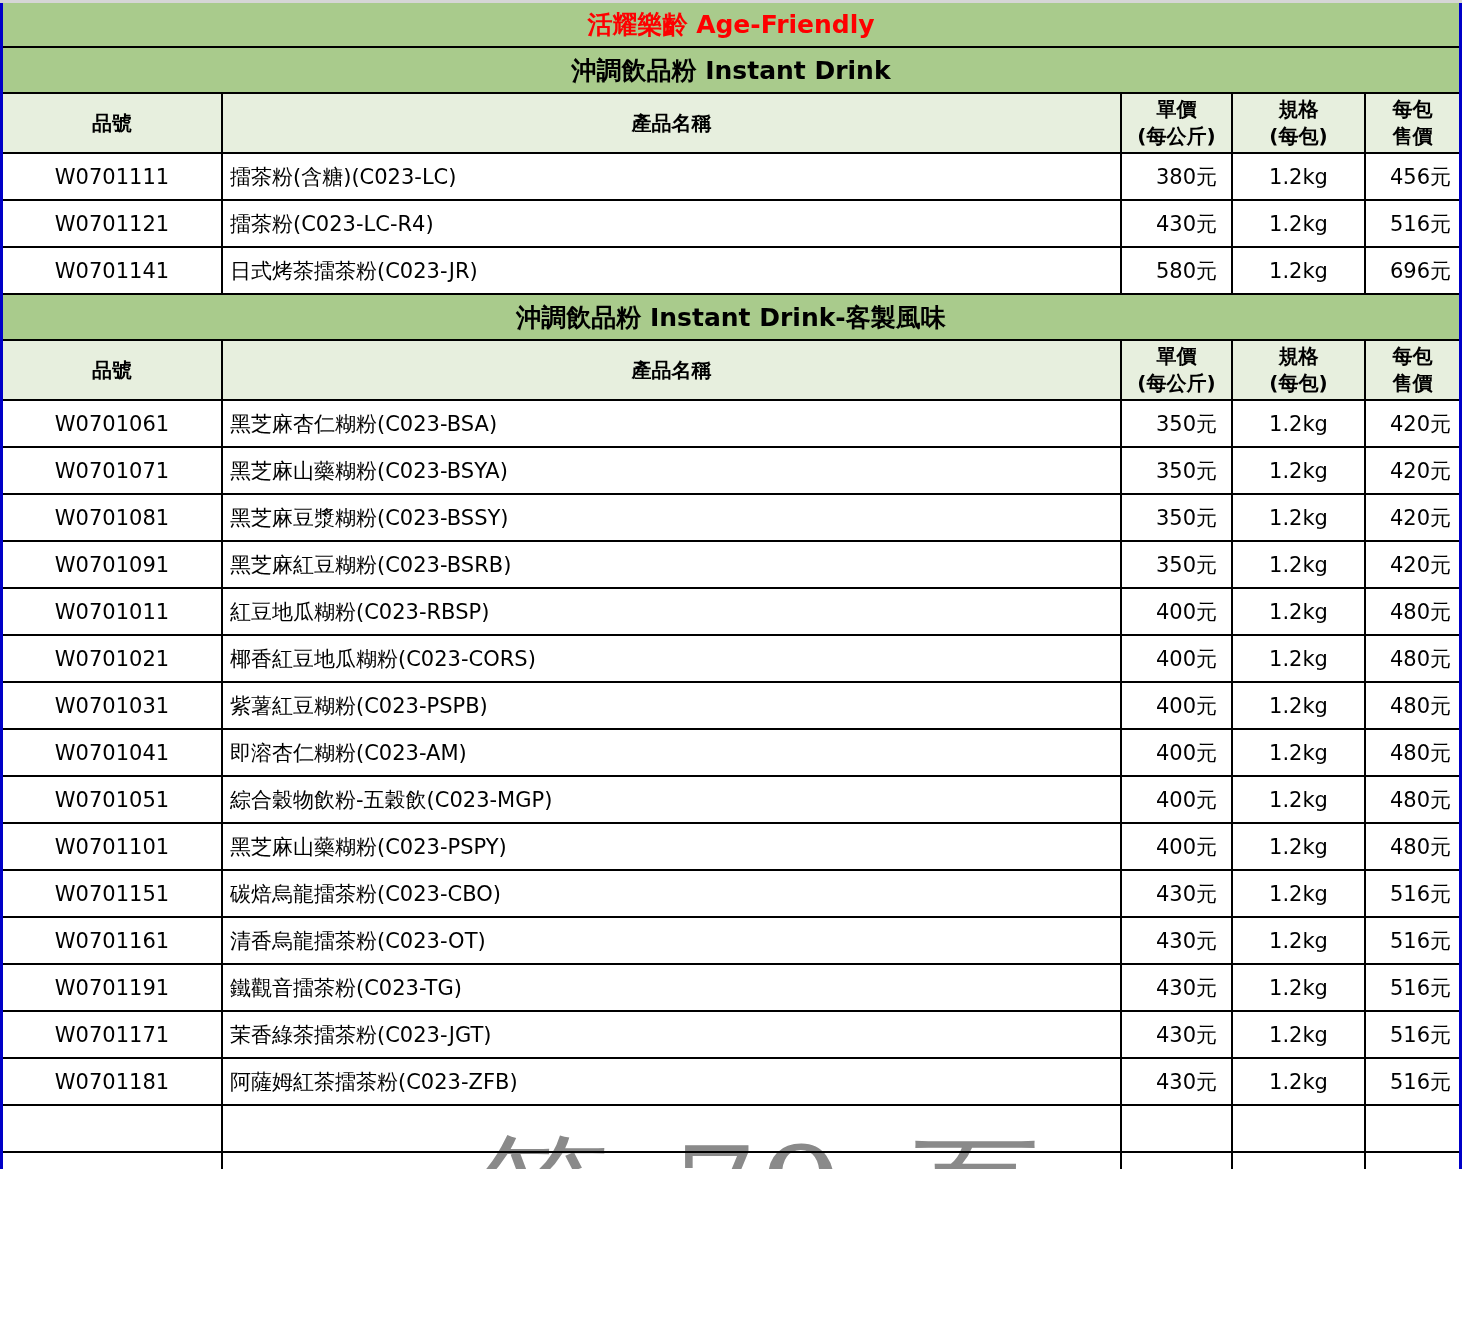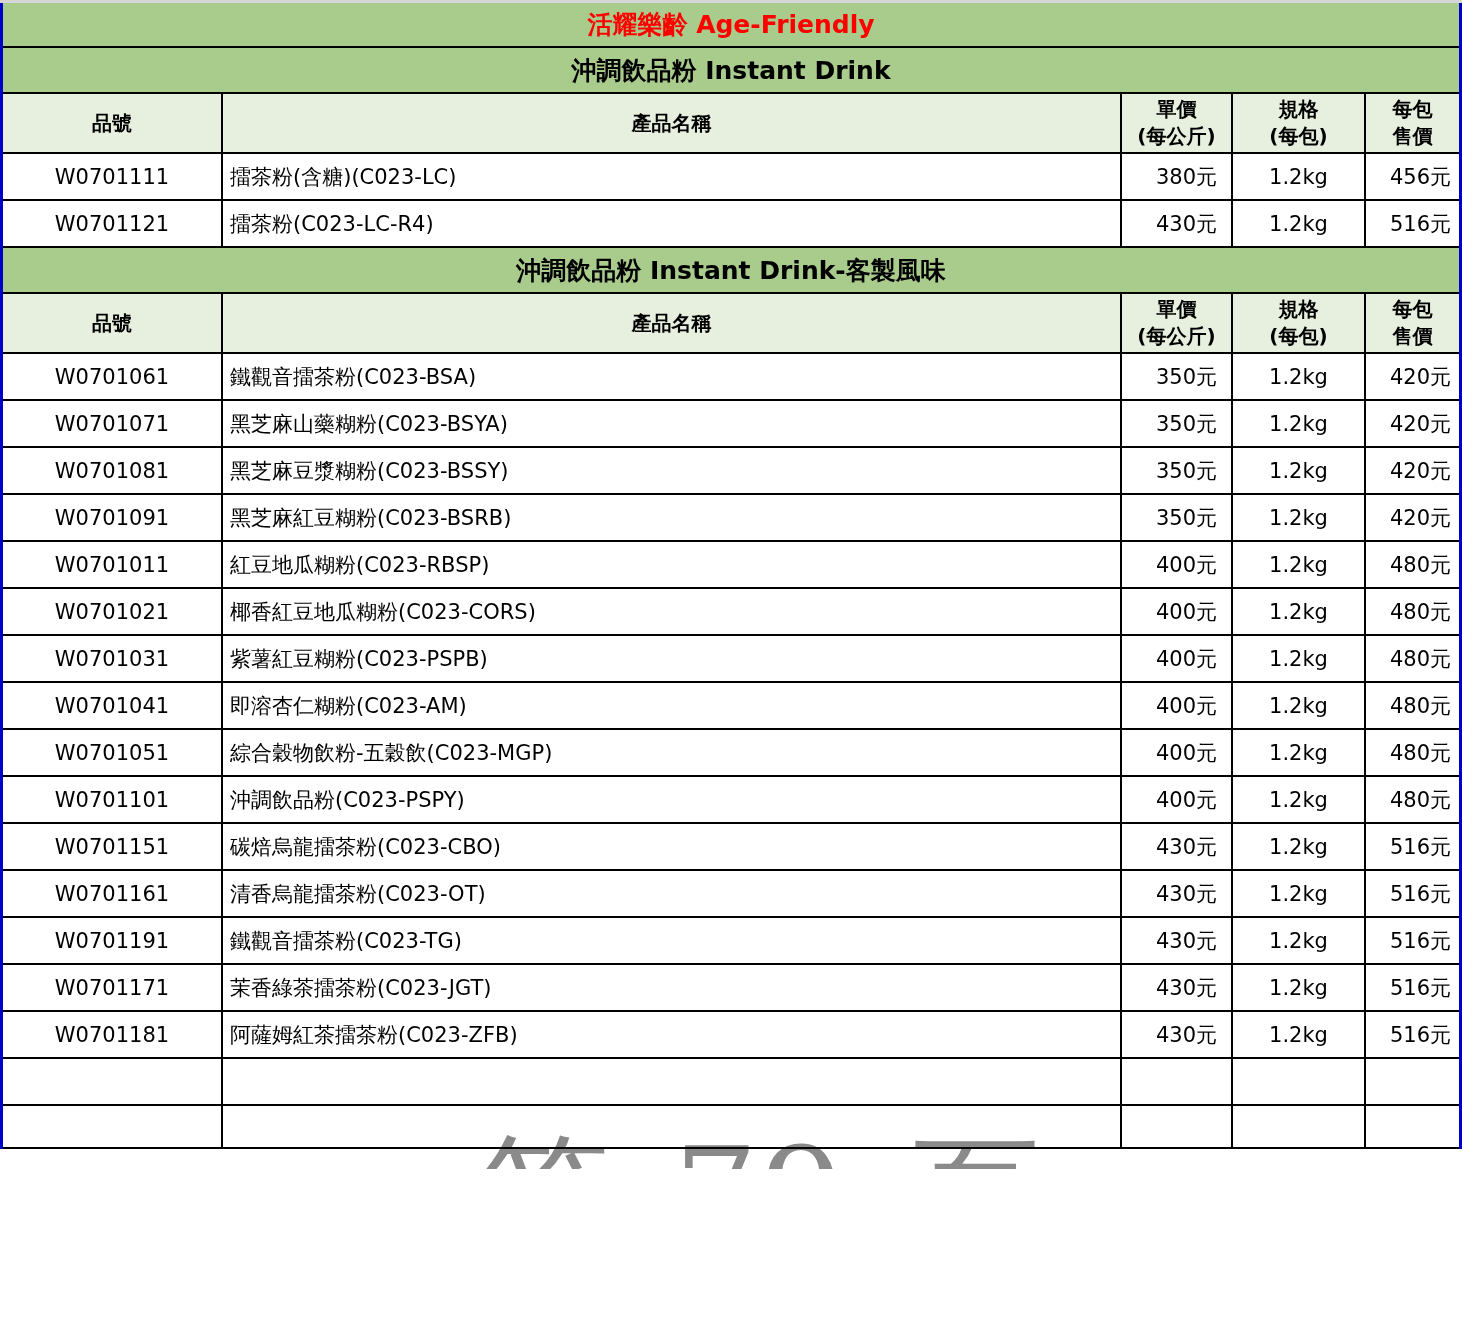--- a/index.html
+++ b/index.html
@@ -128,20 +128,27 @@
     <td class="c-spec">1.2kg</td>
     <td class="c-pack">456元</td>
   </tr>
           <tr class="data-row">
     <td class="c-id">W0701121</td>
     <td class="c-name">擂茶粉(C023-LC-R4)</td>
     <td class="c-unit">430元</td>
     <td class="c-spec">1.2kg</td>
     <td class="c-pack">516元</td>
   </tr>
+          <tr class="data-row">
+    <td class="c-id">W0701141</td>
+    <td class="c-name">日式烤茶擂茶粉(C023-JR)</td>
+    <td class="c-unit">580元</td>
+    <td class="c-spec">1.2kg</td>
+    <td class="c-pack">696元</td>
+  </tr>
         </tbody>
 
       <tbody>
         <tr class="section-row">
           <td colspan="5">沖調飲品粉 Instant Drink-客製風味</td>
         </tr>
         <tr class="head-row">
           <td>品號</td>
           <td>產品名稱</td>
           <td>
@@ -155,21 +162,21 @@
           <td>
             <div>每包</div>
             <div>售價</div>
           </td>
         </tr>
       </tbody>
 
       <tbody id="sec2-rows">
           <tr class="data-row">
     <td class="c-id">W0701061</td>
-    <td class="c-name">鐵觀音擂茶粉(C023-BSA)</td>
+    <td class="c-name">黑芝麻杏仁糊粉(C023-BSA)</td>
     <td class="c-unit">350元</td>
     <td class="c-spec">1.2kg</td>
     <td class="c-pack">420元</td>
   </tr>
           <tr class="data-row">
     <td class="c-id">W0701071</td>
     <td class="c-name">黑芝麻山藥糊粉(C023-BSYA)</td>
     <td class="c-unit">350元</td>
     <td class="c-spec">1.2kg</td>
     <td class="c-pack">420元</td>
@@ -218,21 +225,21 @@
   </tr>
           <tr class="data-row">
     <td class="c-id">W0701051</td>
     <td class="c-name">綜合穀物飲粉-五穀飲(C023-MGP)</td>
     <td class="c-unit">400元</td>
     <td class="c-spec">1.2kg</td>
     <td class="c-pack">480元</td>
   </tr>
           <tr class="data-row">
     <td class="c-id">W0701101</td>
-    <td class="c-name">沖調飲品粉(C023-PSPY)</td>
+    <td class="c-name">黑芝麻山藥糊粉(C023-PSPY)</td>
     <td class="c-unit">400元</td>
     <td class="c-spec">1.2kg</td>
     <td class="c-pack">480元</td>
   </tr>
           <tr class="data-row">
     <td class="c-id">W0701151</td>
     <td class="c-name">碳焙烏龍擂茶粉(C023-CBO)</td>
     <td class="c-unit">430元</td>
     <td class="c-spec">1.2kg</td>
     <td class="c-pack">516元</td>

